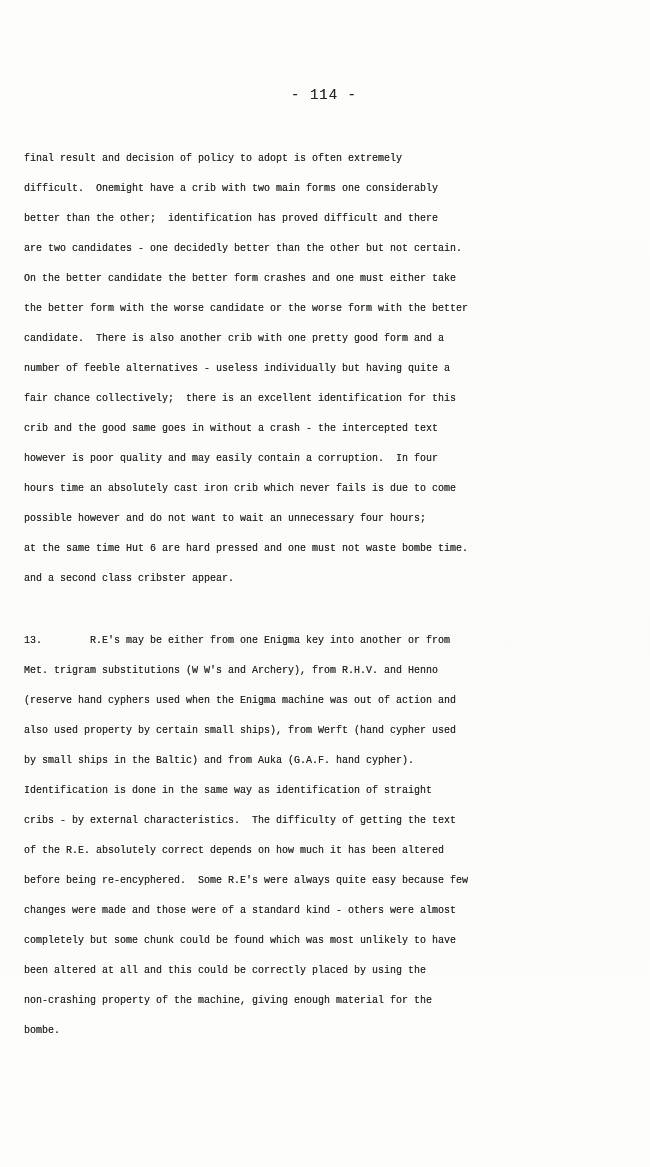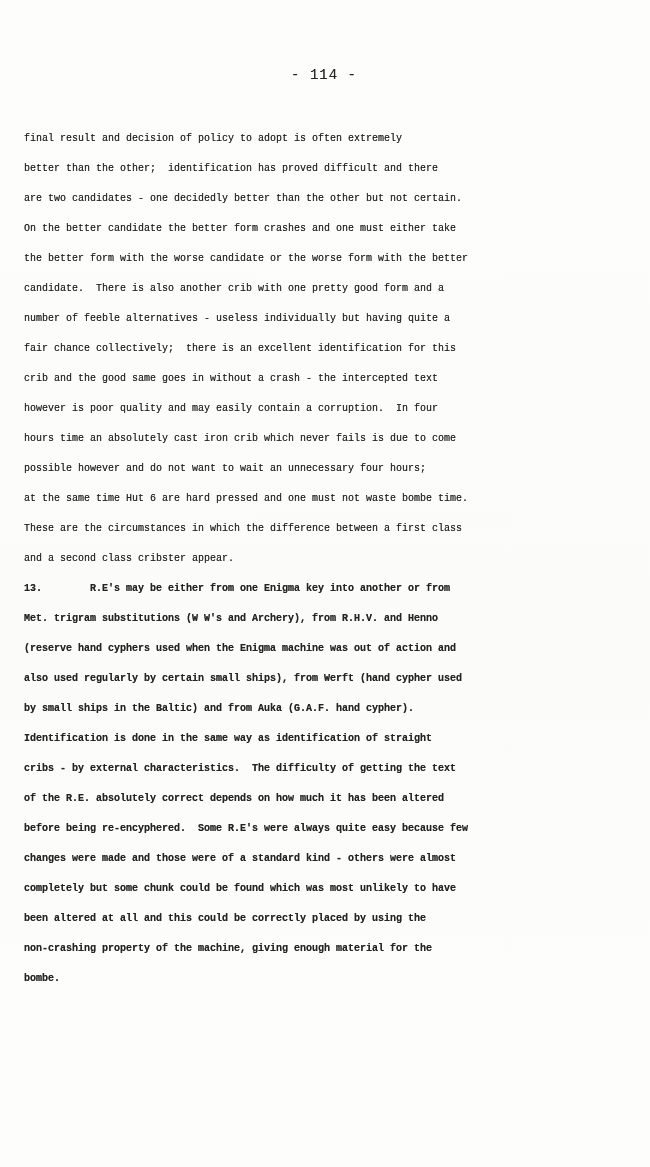--- a/index.html
+++ b/index.html
@@ -9,76 +9,76 @@
   }
   .page {
     position: relative;
     width: 650px;
     height: 1167px;
     background: linear-gradient(180deg, #fdfdfc 0%, #fbfbf9 55%, #fdfdfc 100%);
     overflow: hidden;
     font-family: "Liberation Mono", "DejaVu Sans Mono", monospace;
     color: #242424;
     box-sizing: border-box;
-    padding: 64px 20px 0 24px;
+    padding: 84px 20px 0 24px;
   }
   .page-number {
     text-align: center;
     width: 600px;
     font-size: 14px;
     line-height: 22px;
     letter-spacing: 1px;
     margin-bottom: 38px;
     text-shadow: 0 0 0.5px rgba(20,20,20,0.55);
   }
   .paragraph {
     margin: 0;
   }
   .paragraph.second {
-    font-weight: bold;
+    margin-top: 32px;
   }
   .line {
     white-space: pre;
     font-size: 10px;
     line-height: 30px;
     height: 30px;
     letter-spacing: 0px;
     text-shadow: 0 0 0.6px rgba(25,25,25,0.6);
   }
 </style>
 </head>
 <body>
 
 <div class="page">
 
   <div class="page-number">- 114 -</div>
 
   <div class="paragraph first">
     <div class="line">final result and decision of policy to adopt is often extremely</div>
+    <div class="line">difficult.  Onemight have a crib with two main forms one considerably</div>
     <div class="line">better than the other;  identification has proved difficult and there</div>
     <div class="line">are two candidates - one decidedly better than the other but not certain.</div>
     <div class="line">On the better candidate the better form crashes and one must either take</div>
     <div class="line">the better form with the worse candidate or the worse form with the better</div>
     <div class="line">candidate.  There is also another crib with one pretty good form and a</div>
     <div class="line">number of feeble alternatives - useless individually but having quite a</div>
     <div class="line">fair chance collectively;  there is an excellent identification for this</div>
     <div class="line">crib and the good same goes in without a crash - the intercepted text</div>
     <div class="line">however is poor quality and may easily contain a corruption.  In four</div>
     <div class="line">hours time an absolutely cast iron crib which never fails is due to come</div>
     <div class="line">possible however and do not want to wait an unnecessary four hours;</div>
     <div class="line">at the same time Hut 6 are hard pressed and one must not waste bombe time.</div>
-    <div class="line">These are the circumstances in which the difference between a first class</div>
     <div class="line">and a second class cribster appear.</div>
   </div>
 
   <div class="paragraph second">
     <div class="line">13.        R.E's may be either from one Enigma key into another or from</div>
     <div class="line">Met. trigram substitutions (W W's and Archery), from R.H.V. and Henno</div>
     <div class="line">(reserve hand cyphers used when the Enigma machine was out of action and</div>
-    <div class="line">also used regularly by certain small ships), from Werft (hand cypher used</div>
+    <div class="line">also used property by certain small ships), from Werft (hand cypher used</div>
     <div class="line">by small ships in the Baltic) and from Auka (G.A.F. hand cypher).</div>
     <div class="line">Identification is done in the same way as identification of straight</div>
     <div class="line">cribs - by external characteristics.  The difficulty of getting the text</div>
     <div class="line">of the R.E. absolutely correct depends on how much it has been altered</div>
     <div class="line">before being re-encyphered.  Some R.E's were always quite easy because few</div>
     <div class="line">changes were made and those were of a standard kind - others were almost</div>
     <div class="line">completely but some chunk could be found which was most unlikely to have</div>
     <div class="line">been altered at all and this could be correctly placed by using the</div>
     <div class="line">non-crashing property of the machine, giving enough material for the</div>
     <div class="line">bombe.</div>

